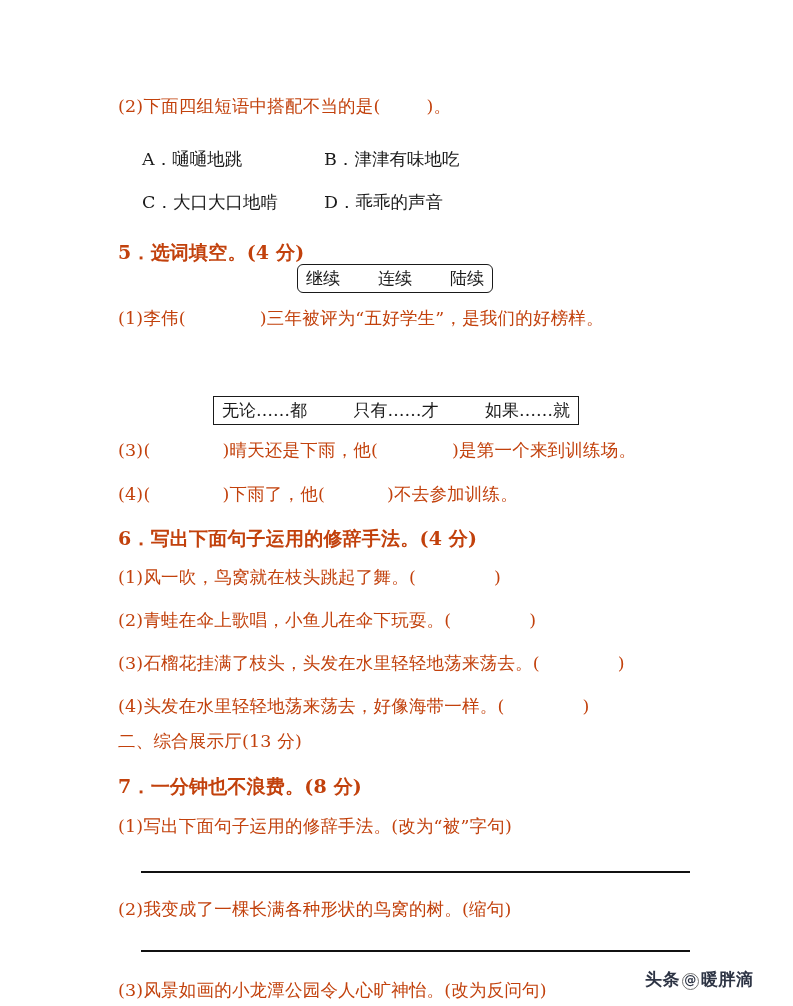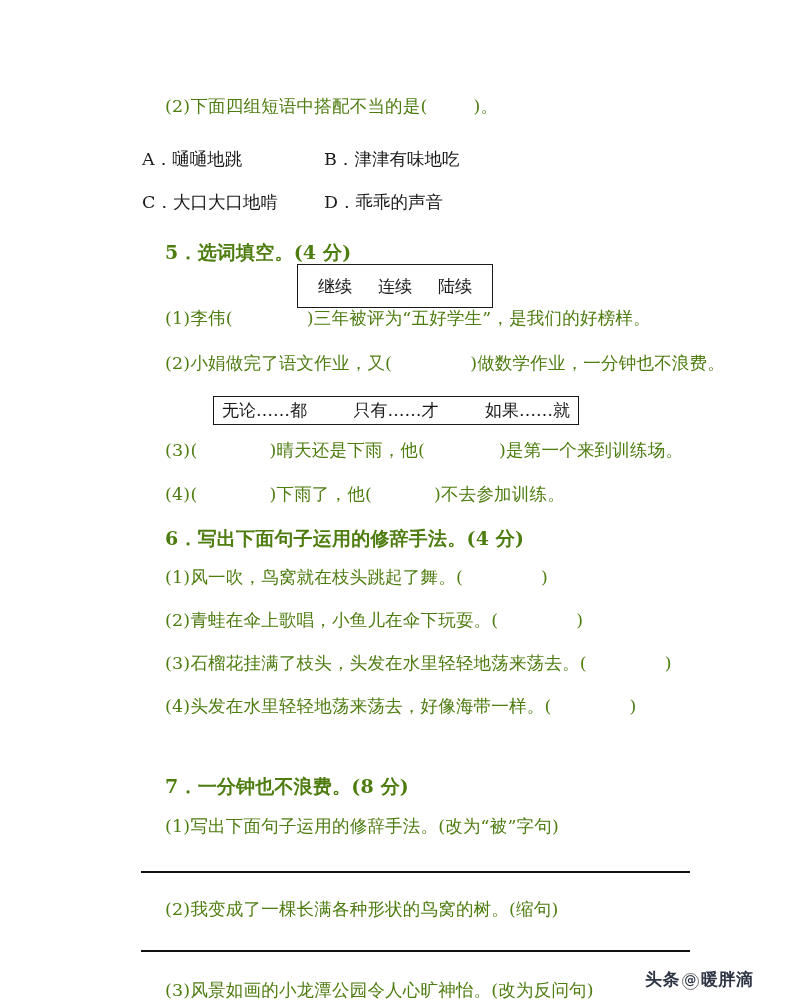--- a/index.html
+++ b/index.html
@@ -20,23 +20,22 @@
     position: absolute;
     inset: 0;
   }
 
   
   .row {
     position: absolute;
     white-space: nowrap;
     font-size: 17.5px;
     line-height: 1;
-    color: #4d7c0f;
+    color: #c2410c;
     letter-spacing: 0.2px;
-    margin-left: 47px;
   }
 
   
   .q-head {
     font-size: 19px;
     font-weight: 600;
   }
   .q-head .num {
     font-family: "DejaVu Serif", "Liberation Serif", serif;
     font-weight: 700;
@@ -133,33 +132,30 @@
     <span class="lbl">C．</span><span>大口大口地啃</span>
   </div>
   <div class="opt" style="left:324px; top:190px;">
     <span class="lbl">D．</span><span>乖乖的声音</span>
   </div>
 
   <div class="row q-head" style="left:118px; top:243px;">
     <span class="num">5．</span><span>选词填空。</span><span>(4 分)</span>
   </div>
 
-  <div class="wordbank" style="left:297px; top:264px; width:196px; height:44px; padding:0 20px; justify-content:space-between;">
+  <div class="wordbank" style="left:297px; top:264px; width:196px; height:29px; padding:0 8px; justify-content:space-between;border-radius:6px;">
     <span class="w">继续</span>
     <span class="w">连续</span>
     <span class="w">陆续</span>
   </div>
 
   <div class="row sub" style="left:118px; top:310px;">
     <span>(1)</span><span>李伟(</span><span class="gap" style="width:74px;"></span><span>)三年被评为“五好学生”，是我们的好榜样。</span>
   </div>
 
-  <div class="row sub" style="left:118px; top:355px;">
-    <span>(2)</span><span>小娟做完了语文作业，又(</span><span class="gap" style="width:78px;"></span><span>)做数学作业，一分钟也不浪费。</span>
-  </div>
 
   <div class="wordbank" style="left:213px; top:396px; width:366px; height:29px; padding:0 8px; justify-content:space-between;">
     <span class="w">无论……都</span>
     <span class="w">只有……才</span>
     <span class="w">如果……就</span>
   </div>
 
   <div class="row sub" style="left:118px; top:442px;">
     <span>(3)</span><span>(</span><span class="gap" style="width:72px;"></span><span>)晴天还是下雨，他(</span><span class="gap" style="width:74px;"></span><span>)是第一个来到训练场。</span>
   </div>
@@ -181,20 +177,21 @@
   </div>
 
   <div class="row sub" style="left:118px; top:655px;">
     <span>(3)</span><span>石榴花挂满了枝头，头发在水里轻轻地荡来荡去。(</span><span class="gap" style="width:78px;"></span><span>)</span>
   </div>
 
   <div class="row sub" style="left:118px; top:698px;">
     <span>(4)</span><span>头发在水里轻轻地荡来荡去，好像海带一样。(</span><span class="gap" style="width:78px;"></span><span>)</span>
   </div>
 
+  <div class="row sec-head" style="left:118px; top:733px;">二、综合展示厅(13 分)</div>
 
   <div class="row q-head" style="left:118px; top:777px;">
     <span class="num">7．</span><span>一分钟也不浪费。</span><span>(8 分)</span>
   </div>
 
   <div class="row sub" style="left:118px; top:818px;">
     <span>(1)</span><span>写出下面句子运用的修辞手法。(改为“被”字句)</span>
   </div>
   <div class="answer-line" style="left:141px; top:871px; width:549px;"></div>
 

